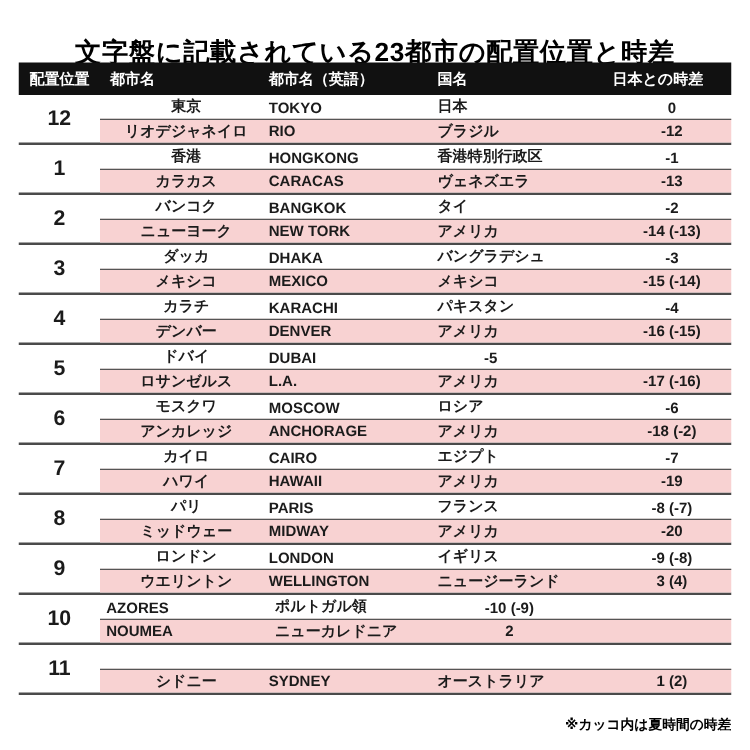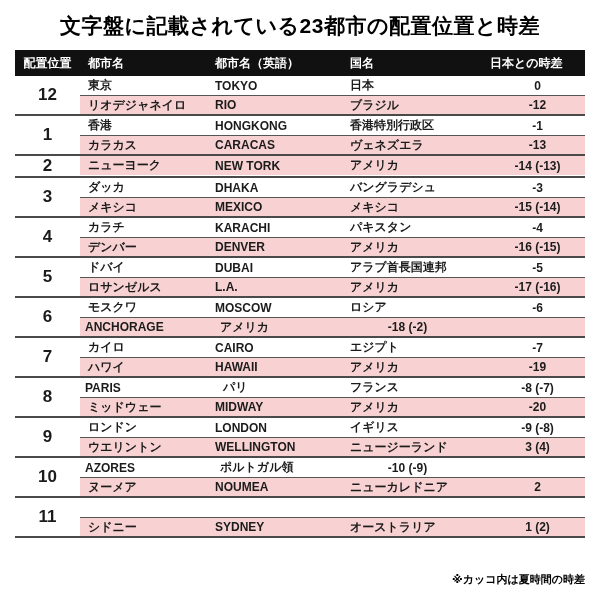--- a/index.html
+++ b/index.html
@@ -11,21 +11,21 @@
   }
   *{margin:0;padding:0;box-sizing:border-box;}
   html,body{width:600px;height:600px;overflow:hidden;background:#ffffff;}
   body{
     font-family:"Liberation Sans","DejaVu Sans",sans-serif;
     color:var(--text);
     position:relative;
   }
   .page{width:600px;height:600px;position:relative;}
   .title{
-    position:absolute;top:12px;left:0;width:600px;
+    position:absolute;top:28px;left:0;width:600px;
     text-align:center;font-size:21px;font-weight:bold;
     letter-spacing:0.5px;color:#000;
   }
   .table{
     position:absolute;left:15px;top:50px;width:570px;
   }
   .thead{
     display:flex;align-items:center;height:26px;
     background:var(--header-bg);color:#ffffff;
     font-size:12px;font-weight:bold;
@@ -44,21 +44,21 @@
     font-size:17px;font-weight:bold;text-align:right;
   }
   .rows{width:505px;}
   .row{
     display:flex;align-items:center;height:19px;
     font-size:12px;font-weight:bold;white-space:nowrap;
   }
   .row + .row{border-top:1px solid var(--inner-sep);}
   .row.pink{background:var(--pink);}
   .cell{overflow:hidden;}
-  .cell-city{width:130px;padding-left:8px;}
+  .cell-city{width:130px;padding-left:8px;text-align:center;}
   .cell-en{width:135px;padding-left:5px;}
   .cell-country{width:145px;padding-left:5px;}
   .cell-diff{width:95px;text-align:center;}
   .footnote{
     position:absolute;right:15px;top:572px;
     font-size:11px;font-weight:bold;color:#000;
   }
 </style>
 </head>
 <body>
@@ -104,20 +104,26 @@
               <div class="cell cell-city">カラカス</div>
               <div class="cell cell-en">CARACAS</div>
               <div class="cell cell-country">ヴェネズエラ</div>
               <div class="cell cell-diff">-13</div>
             </div>
           </div>
         </div>
         <div class="group">
           <div class="pos-cell">2</div>
           <div class="rows">
+            <div class="row white">
+              <div class="cell cell-city">バンコク</div>
+              <div class="cell cell-en">BANGKOK</div>
+              <div class="cell cell-country">タイ</div>
+              <div class="cell cell-diff">-2</div>
+            </div>
             <div class="row pink">
               <div class="cell cell-city">ニューヨーク</div>
               <div class="cell cell-en">NEW TORK</div>
               <div class="cell cell-country">アメリカ</div>
               <div class="cell cell-diff">-14 (-13)</div>
             </div>
           </div>
         </div>
         <div class="group">
           <div class="pos-cell">3</div>
@@ -152,41 +158,41 @@
               <div class="cell cell-diff">-16 (-15)</div>
             </div>
           </div>
         </div>
         <div class="group">
           <div class="pos-cell">5</div>
           <div class="rows">
             <div class="row white">
               <div class="cell cell-city">ドバイ</div>
               <div class="cell cell-en">DUBAI</div>
-              <div class="cell cell-country">アラブ首長国連邦</div>
               <div class="cell cell-diff">-5</div>
             </div>
             <div class="row pink">
               <div class="cell cell-city">ロサンゼルス</div>
               <div class="cell cell-en">L.A.</div>
               <div class="cell cell-country">アメリカ</div>
               <div class="cell cell-diff">-17 (-16)</div>
             </div>
           </div>
         </div>
         <div class="group">
           <div class="pos-cell">6</div>
           <div class="rows">
             <div class="row white">
               <div class="cell cell-city">モスクワ</div>
               <div class="cell cell-en">MOSCOW</div>
               <div class="cell cell-country">ロシア</div>
               <div class="cell cell-diff">-6</div>
             </div>
             <div class="row pink">
+              <div class="cell cell-city">アンカレッジ</div>
               <div class="cell cell-en">ANCHORAGE</div>
               <div class="cell cell-country">アメリカ</div>
               <div class="cell cell-diff">-18 (-2)</div>
             </div>
           </div>
         </div>
         <div class="group">
           <div class="pos-cell">7</div>
           <div class="rows">
             <div class="row white">
@@ -200,22 +206,22 @@
               <div class="cell cell-en">HAWAII</div>
               <div class="cell cell-country">アメリカ</div>
               <div class="cell cell-diff">-19</div>
             </div>
           </div>
         </div>
         <div class="group">
           <div class="pos-cell">8</div>
           <div class="rows">
             <div class="row white">
+              <div class="cell cell-city">パリ</div>
               <div class="cell cell-en">PARIS</div>
-              <div class="cell cell-city">パリ</div>
               <div class="cell cell-country">フランス</div>
               <div class="cell cell-diff">-8 (-7)</div>
             </div>
             <div class="row pink">
               <div class="cell cell-city">ミッドウェー</div>
               <div class="cell cell-en">MIDWAY</div>
               <div class="cell cell-country">アメリカ</div>
               <div class="cell cell-diff">-20</div>
             </div>
           </div>
@@ -239,21 +245,20 @@
         </div>
         <div class="group">
           <div class="pos-cell">10</div>
           <div class="rows">
             <div class="row white">
               <div class="cell cell-en">AZORES</div>
               <div class="cell cell-country">ポルトガル領</div>
               <div class="cell cell-diff">-10 (-9)</div>
             </div>
             <div class="row pink">
-              <div class="cell cell-city">ヌーメア</div>
               <div class="cell cell-en">NOUMEA</div>
               <div class="cell cell-country">ニューカレドニア</div>
               <div class="cell cell-diff">2</div>
             </div>
           </div>
         </div>
         <div class="group">
           <div class="pos-cell">11</div>
           <div class="rows">
             <div class="row white">

